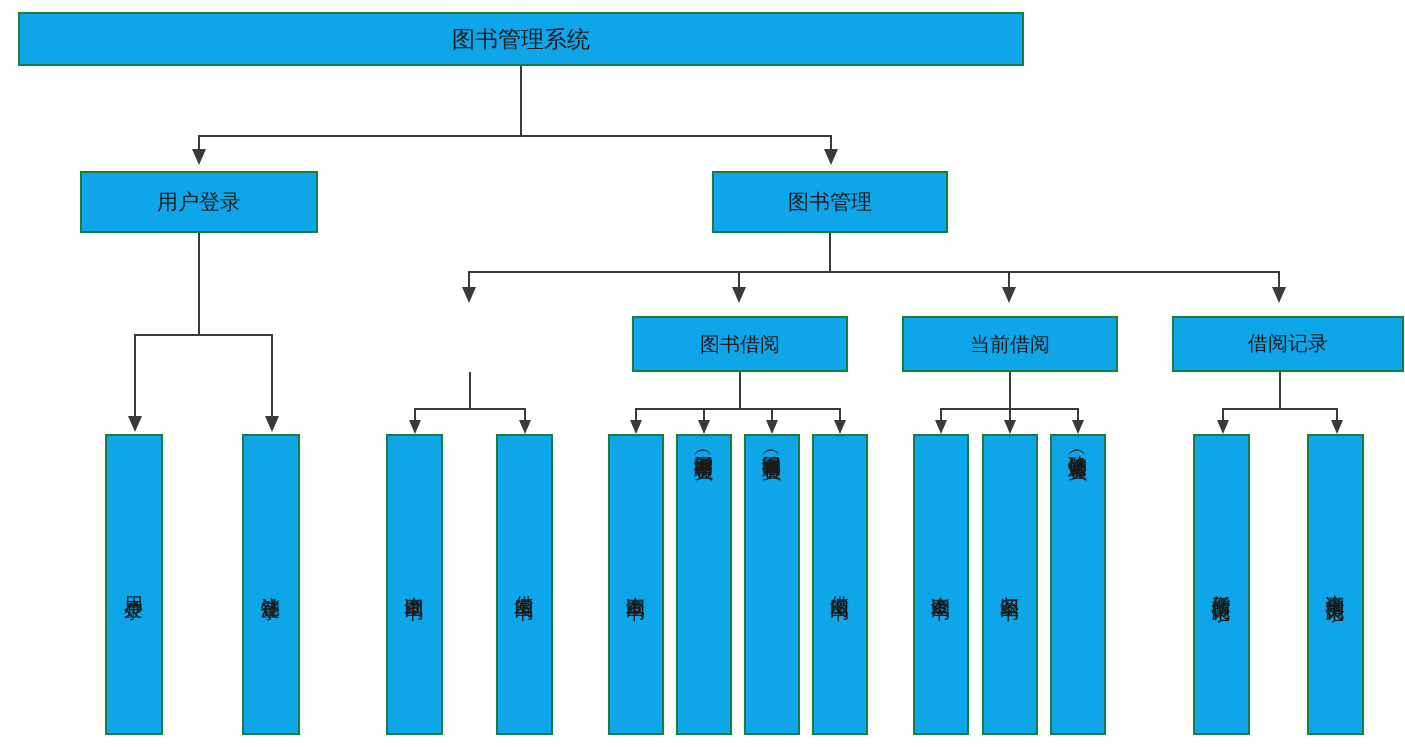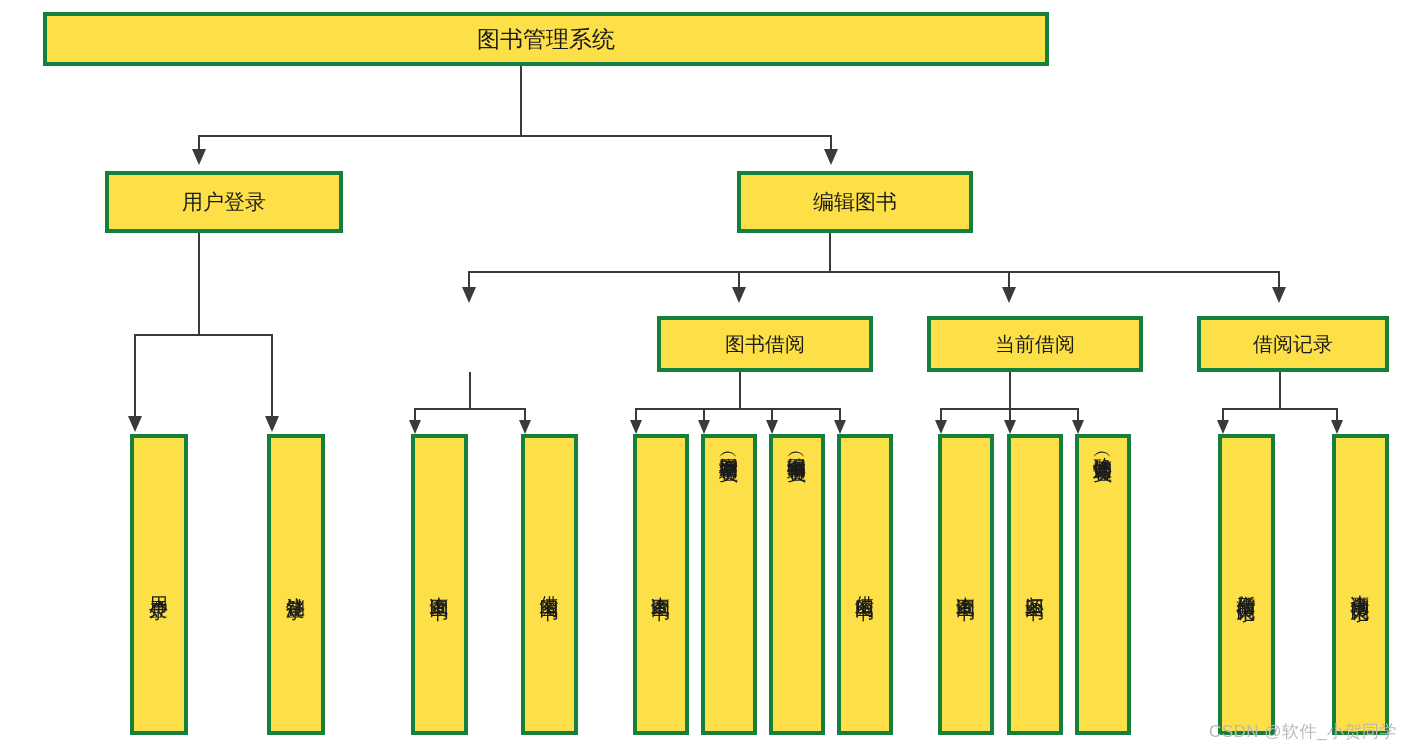--- a/index.html
+++ b/index.html
@@ -11,27 +11,26 @@
     position:relative;
     width:1405px;
     height:747px;
     background:#ffffff;
     overflow:hidden;
   }
   
   .node{
     position:absolute;
     box-sizing:border-box;
-    border:4px solid #15803d;
-    background:#fde047;
+    border:2px solid #15803d;
+    background:#0ea5e9;
     display:flex;
     align-items:center;
     justify-content:center;
     color:#1b1b1b;
-    margin-left:25px;
   }
   .node .lbl{
     display:block;
     line-height:1.15;
     white-space:nowrap;
   }
   .root{font-size:23px;}
   .lvl1{font-size:21px;}
   .lvl2{font-size:20px;}
   
@@ -98,21 +97,21 @@
   <div class="ln vln" style="left:198px;top:135px;height:14px;"></div>
   <div class="ln vln" style="left:830px;top:135px;height:14px;"></div>
   <div class="arrow" style="left:192px;top:149px;"></div>
   <div class="arrow" style="left:824px;top:149px;"></div>
 
   <div class="node lvl1" style="left:80px;top:171px;width:238px;height:62px;">
     <span class="lbl">用户登录</span>
   </div>
 
   <div class="node lvl1" style="left:712px;top:171px;width:236px;height:62px;">
-    <span class="lbl">编辑图书</span>
+    <span class="lbl">图书管理</span>
   </div>
 
   <div class="ln vln" style="left:198px;top:233px;height:102px;"></div>
   <div class="ln hln" style="left:134px;top:334px;width:138px;"></div>
   <div class="ln vln" style="left:134px;top:334px;height:82px;"></div>
   <div class="ln vln" style="left:271px;top:334px;height:82px;"></div>
   <div class="arrow" style="left:128px;top:416px;"></div>
   <div class="arrow" style="left:265px;top:416px;"></div>
 
   <div class="ln vln" style="left:829px;top:233px;height:39px;"></div>
@@ -125,21 +124,21 @@
   <div class="arrow" style="left:732px;top:287px;"></div>
   <div class="arrow" style="left:1002px;top:287px;"></div>
   <div class="arrow" style="left:1272px;top:287px;"></div>
 
   <div class="node lvl2" style="left:902px;top:316px;width:216px;height:56px;">
     <span class="lbl">当前借阅</span>
   </div>
   <div class="node lvl2" style="left:632px;top:316px;width:216px;height:56px;">
     <span class="lbl">图书借阅</span>
   </div>
-  <div class="node lvl2" style="left:1172px;top:316px;width:192px;height:56px;">
+  <div class="node lvl2" style="left:1172px;top:316px;width:232px;height:56px;font-family:Liberation Mono, monospace;">
     <span class="lbl">借阅记录</span>
   </div>
 
   <div class="ln vln" style="left:469px;top:372px;height:37px;"></div>
   <div class="ln hln" style="left:414px;top:408px;width:112px;"></div>
   <div class="ln vln" style="left:414px;top:408px;height:12px;"></div>
   <div class="ln vln" style="left:524px;top:408px;height:12px;"></div>
   <div class="arrow sm" style="left:409px;top:420px;"></div>
   <div class="arrow sm" style="left:519px;top:420px;"></div>
 
@@ -207,15 +206,14 @@
     <span class="lbl">确认归还（管理员）</span>
   </div>
 
   <div class="node leaf" style="left:1193px;top:434px;width:57px;height:301px;">
     <span class="lbl">新增借阅记录</span>
   </div>
   <div class="node leaf" style="left:1307px;top:434px;width:57px;height:301px;">
     <span class="lbl">查询借阅记录</span>
   </div>
 
-  <div class="watermark">CSDN @软件_小贺同学</div>
 
 </div>
 
 </body></html>

